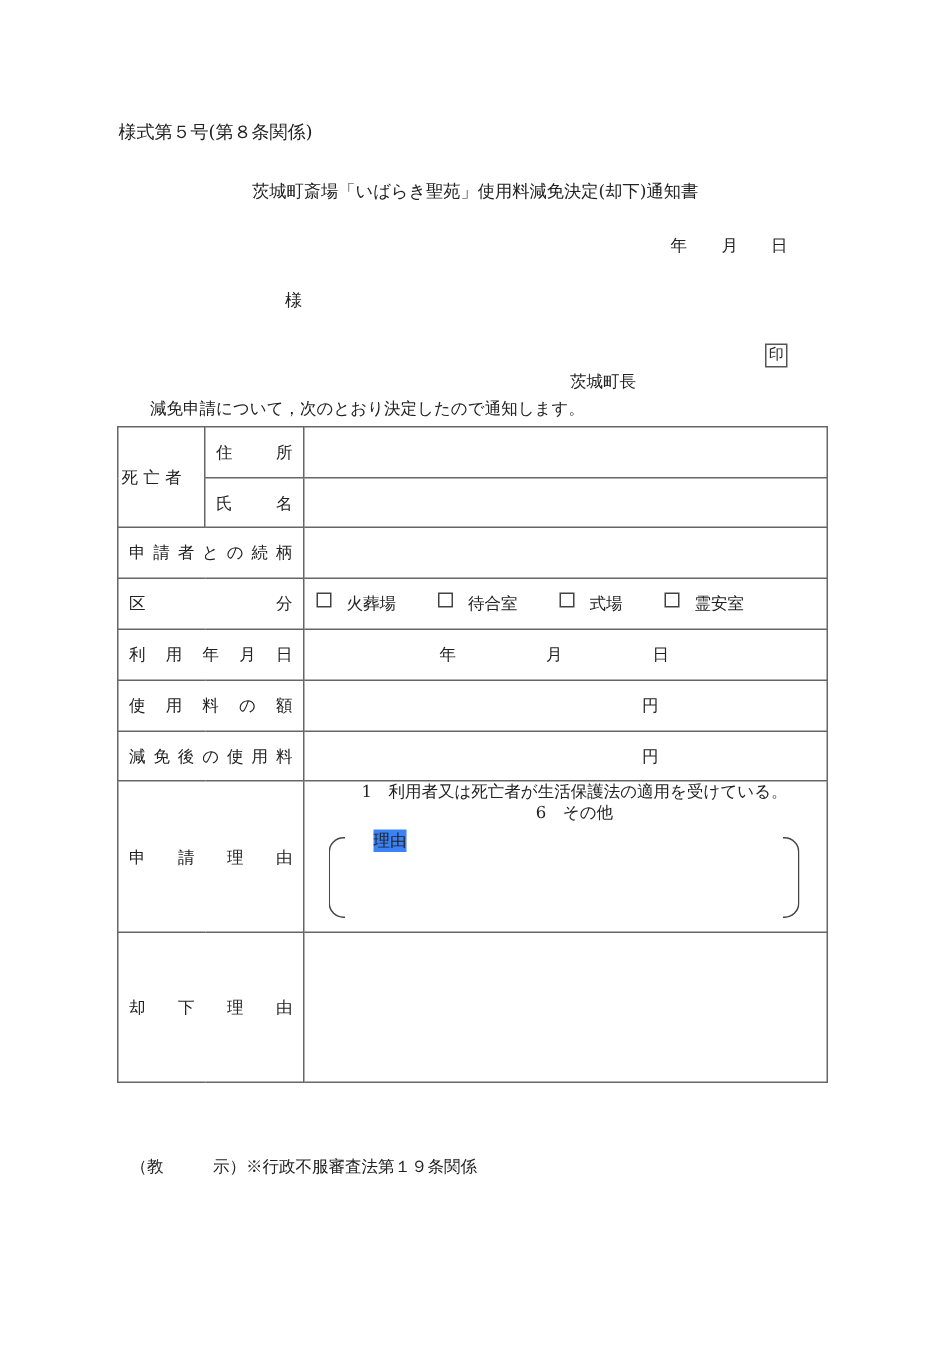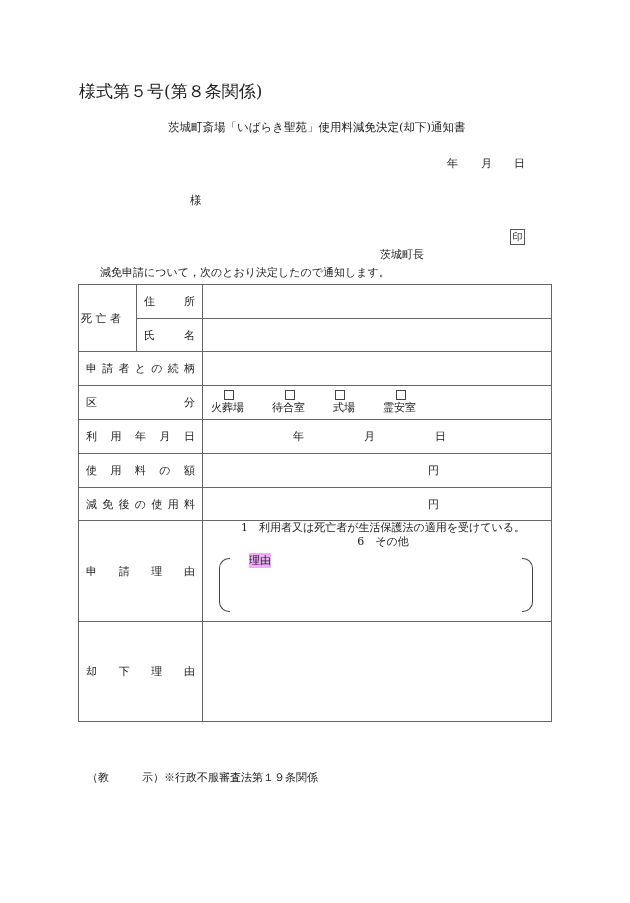--- a/index.html
+++ b/index.html
@@ -1,45 +1,45 @@
 <!DOCTYPE html>
 <html><head>
 <meta charset="utf-8">
 <style>
   html, body { margin:0; padding:0; background:#ffffff; }
   body { width:630px; height:903px; position:relative; overflow:hidden;
          font-family:"DejaVu Serif", "Liberation Serif", serif; color:#222; font-size:11px; }
   .abs { position:absolute; white-space:nowrap; }
-  .form-no { left:79px; top:80px; font-size:17px; }
+  .form-no { left:79px; top:80px; font-size:12px; }
   .title { left:168px; top:120px; font-size:11.5px; }
   .date { top:156px; font-size:11px; }
   .sama { left:190px; top:193px; font-size:11.5px; }
   .mayor { left:380px; top:231px; font-size:11px;margin-top:16px; }
   .seal { left:510px; top:229px; width:13px; height:14px; border:1px solid #555; font-size:10px;
           line-height:14px; text-align:center; }
   .intro { left:100px; top:265px; font-size:11px; }
   table.form { position:absolute; left:78px; top:284px; width:474px; border-collapse:collapse;
                border:1.5px solid #555; table-layout:fixed; }
   table.form td { border:1px solid #666; padding:0; font-size:11px; vertical-align:middle; }
   .lbl { padding:0 2px !important; }
   .spread { display:flex; justify-content:space-between; padding:0 7px; }
   .cat { display:flex; align-items:center; padding-left:8px; }
   .cat span.box { display:inline-block; width:8px; height:8px; border:1px solid #444; margin-right:10px; }
-  .cat .item { display:flex; align-items:flex-end; margin-right:28px;flex-direction:column; }
+  .cat .item { display:flex; align-items:flex-start; margin-right:28px; }
   .ymd { display:flex; padding-left:90px; }
   .ymd span { margin-right:60px; }
   .yen { padding-left:225px; }
   .reason-cell { vertical-align:top !important; position:relative; }
   .reason-line { padding-left:12px; line-height:14px; font-size:11px;text-align:center; }
   .bracket { position:absolute; left:16px; top:37px; width:314px; height:52px; }
   .bracket .l { position:absolute; left:0; top:0; width:10px; height:52px; border:1px solid #444;
                 border-right:none; border-radius:10px 0 0 10px; }
   .bracket .r { position:absolute; right:0; top:0; width:10px; height:52px; border:1px solid #444;
                 border-left:none; border-radius:0 10px 10px 0; }
-  .bracket .rl { position:absolute; left:30px; top:-5px; font-size:11px; background:#f0abfc; }
+  .bracket .rl { position:absolute; left:30px; top:-5px; font-size:11px; background:#3b82f6; }
   .footer { left:87px; top:770px; font-size:11px; }
 </style>
 </head>
 <body>
 
 <div class="abs form-no">様式第５号(第８条関係)</div>
 <div class="abs title">茨城町斎場「いばらき聖苑」使用料減免決定(却下)通知書</div>
 <div class="abs date" style="left:447px">年</div>
 <div class="abs date" style="left:481px">月</div>
 <div class="abs date" style="left:514px">日</div>

